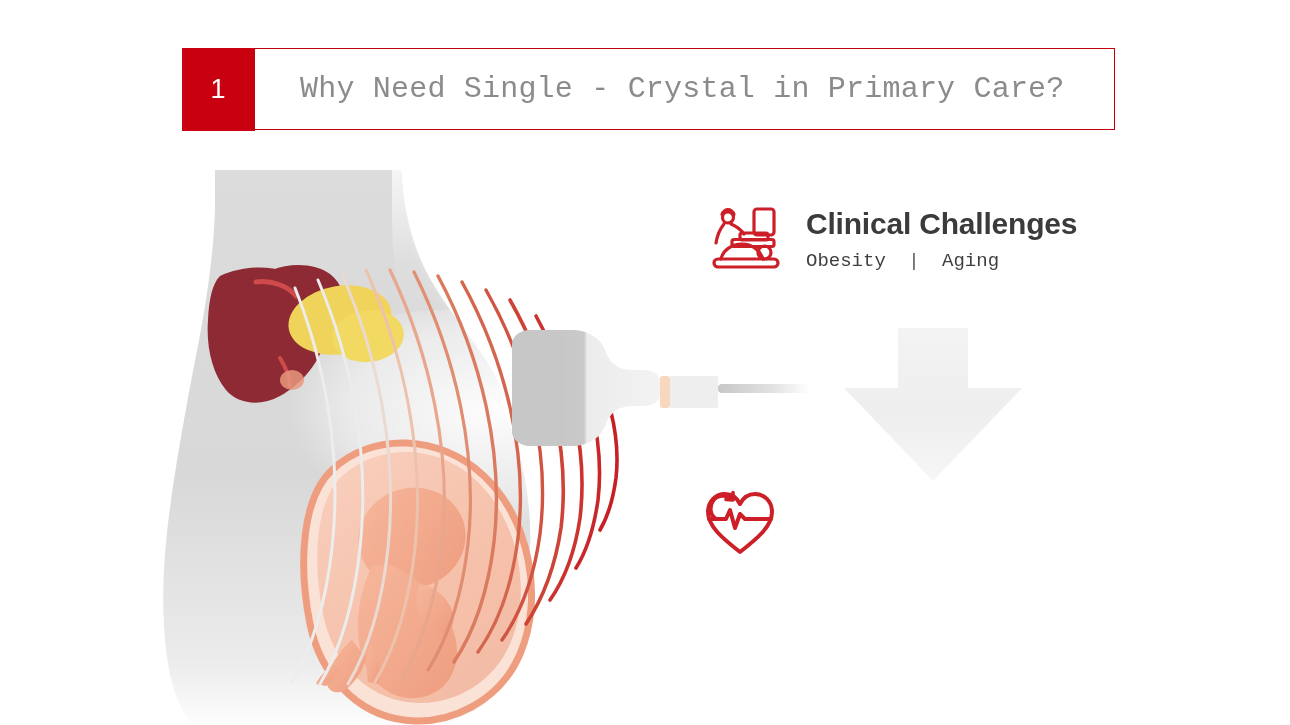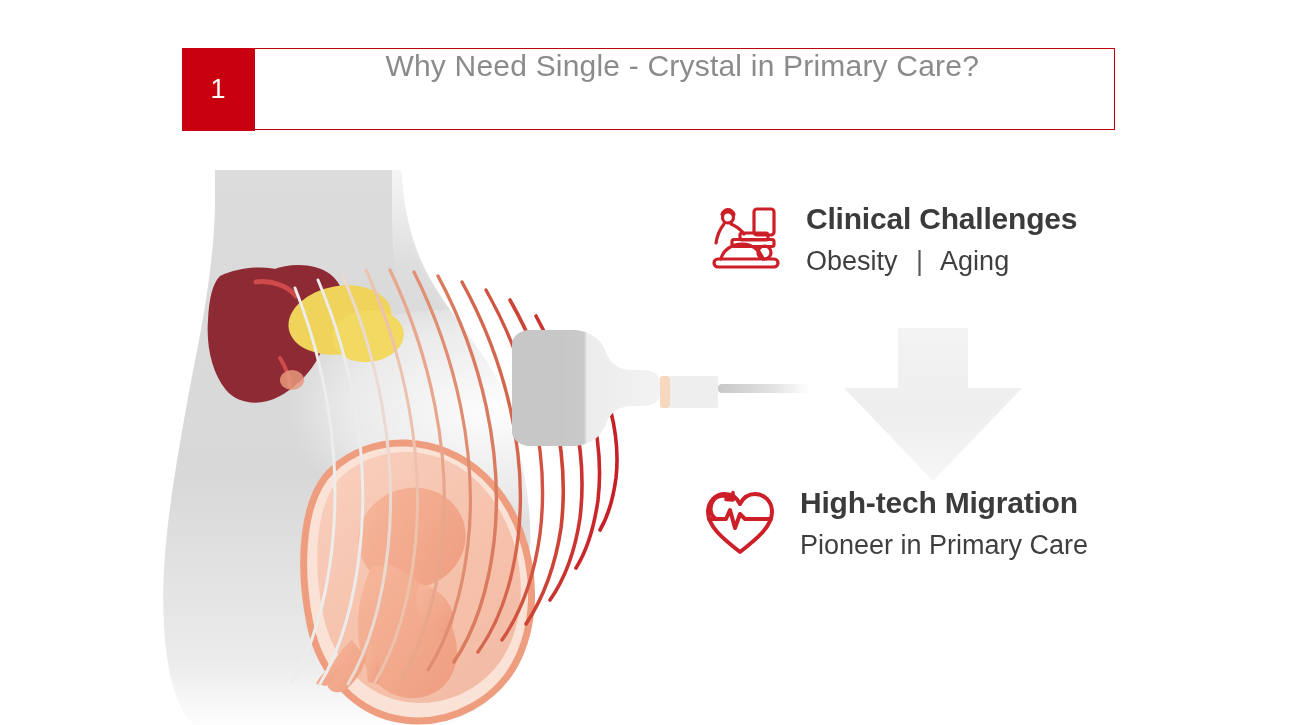--- a/index.html
+++ b/index.html
@@ -51,22 +51,24 @@
   #slide-number {
     color: #ffffff;
     font-size: 27px;
     font-weight: 400;
     line-height: 1;
     letter-spacing: .2px;
   }
   #header-title-wrap {
     flex: 1;
     display: flex;
+    align-items: center;
     justify-content: center;
     padding-right: 4px;
+    font-family: Liberation Mono, monospace;
   }
   #header-title {
     color: #8b8b8b;
     font-size: 30px;
     font-weight: 400;
     letter-spacing: .2px;
     white-space: nowrap;
   }
 
   
@@ -110,25 +112,26 @@
   .feature-title {
     font-size: 30px;
     font-weight: 700;
     color: #3b3b3b;
     line-height: 1.08;
     letter-spacing: -.2px;
     white-space: nowrap;
   }
   .feature-sub {
     margin-top: 11px;
-    font-size: 27px;
+    font-size: 19px;
     font-weight: 400;
     color: #3f3f3f;
     line-height: 1.1;
     white-space: nowrap;
+    font-family: Liberation Mono, monospace;
   }
   .sub-divider {
     display: inline-block;
     color: #5a5a5a;
     padding: 0 11px;
     font-weight: 300;
   }
 
   
   #down-arrow {
@@ -408,22 +411,16 @@
                    C41,10 46,6 53,6
                    C62,6 70,13 70,24
                    C70,38 56,50 38,64 Z"></path>
 
           <path d="M7,31 L24,31 L28,22 L33,40 L38,26 L43,31 L69,31"></path>
 
           <path d="M30,11 C24,6 15,7 11,13 C7,19 8,27 14,31"></path>
           <path d="M31,4.5 L31,12 L24,11.5" stroke-width="3.6"></path>
         </svg>
       </div>
-      <div class="feature-text">
-        <div class="feature-title">High-tech Migration</div>
-        <div class="feature-sub">
-          <span>Pioneer in Primary Care</span>
-        </div>
-      </div>
     </div>
 
   </div>
 </div>
 
 </body></html>

